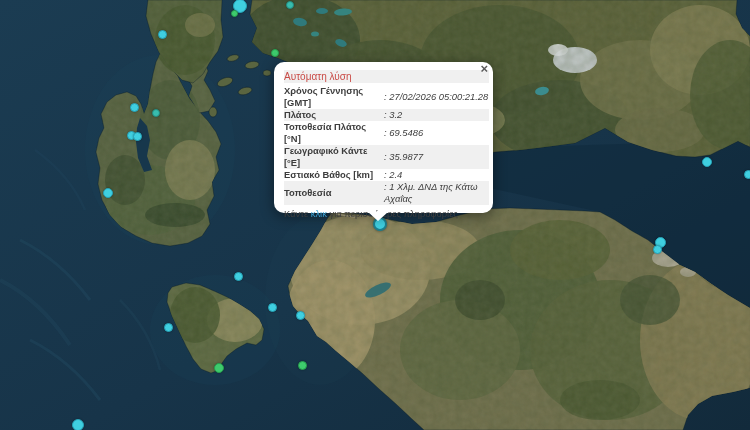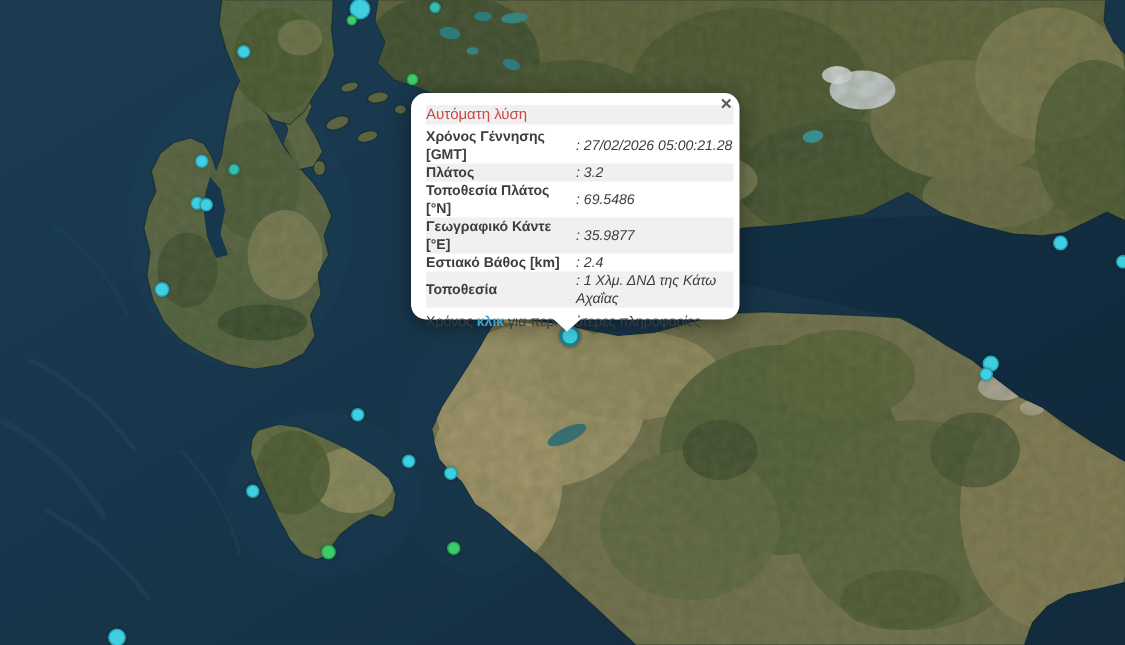--- a/index.html
+++ b/index.html
@@ -203,16 +203,16 @@
         </div>
         <div class="prow">
           <div class="plabel">Εστιακό Βάθος [km]</div>
           <div class="pvalue">: 2.4</div>
         </div>
         <div class="prow">
           <div class="plabel">Τοποθεσία</div>
           <div class="pvalue">: 1 Χλμ. ΔΝΔ της Κάτω Αχαΐας</div>
         </div>
       </div>
-    <div class="popup-footer"><span>Χρόνος </span><a style="color: rgb(58, 163, 214); font-weight: bold;">κλικ</a><span> για περισσότερες πληροφορίες</span></div>
+    <div class="popup-footer"><span>Κάντε </span><a style="color: rgb(58, 163, 214);">κλικ</a><span> για περισσότερες πληροφορίες</span></div>
   </div>
 
 </div>
 
 </body></html>

